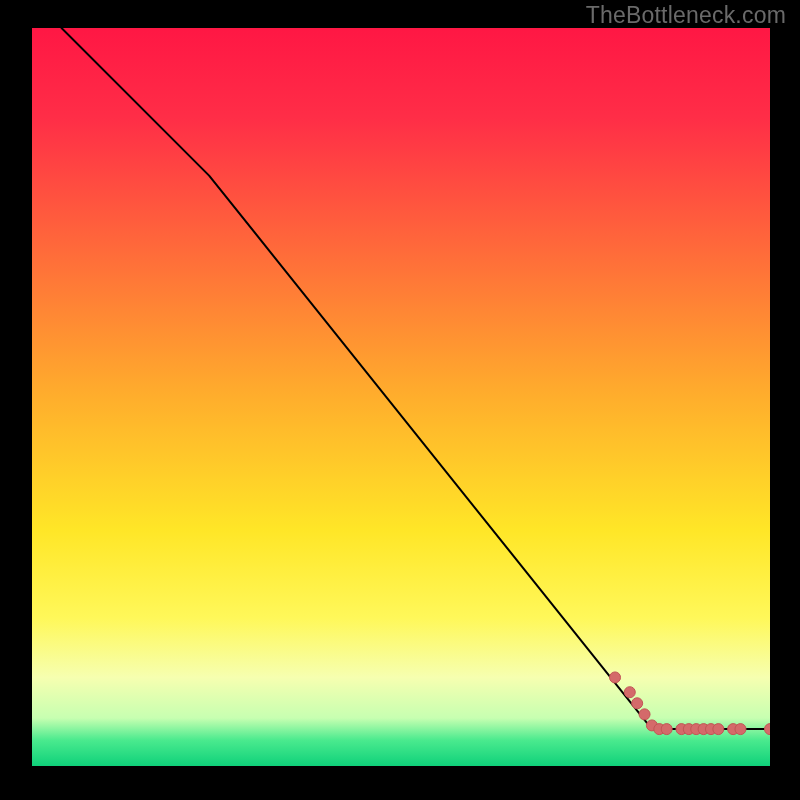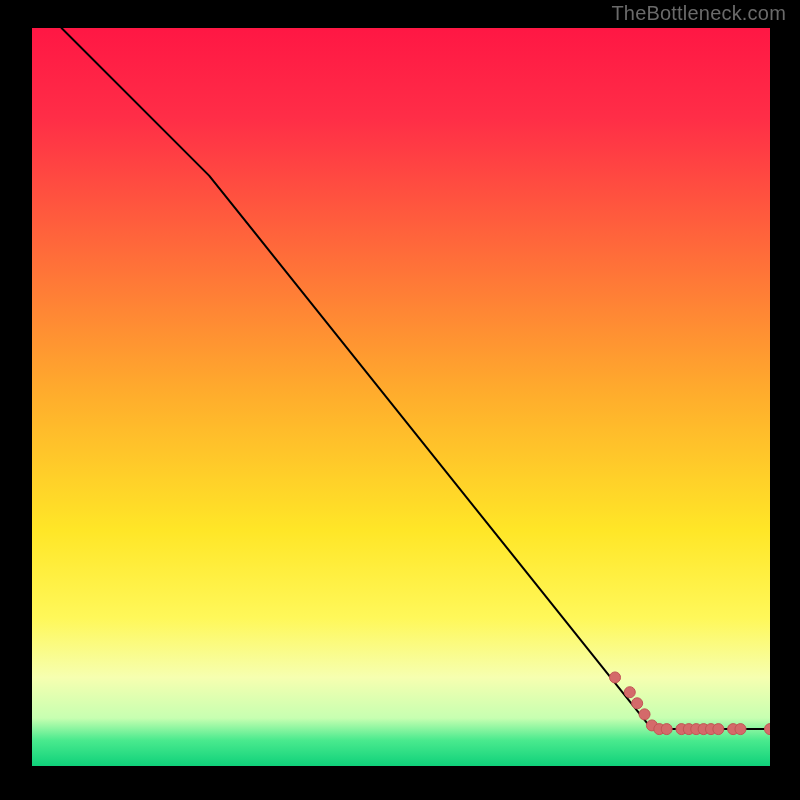--- a/index.html
+++ b/index.html
@@ -15,21 +15,21 @@
     position: relative;
     width: 800px;
     height: 800px;
     background: #000;
   }
   .watermark {
     position: absolute;
     top: 2px;
     right: 14px;
     color: #6a6a6a;
-    font-size: 20px;
+    font-size: 23px;
     font-weight: 400;
     letter-spacing: 0.2px;
     z-index: 10;
   }
   .plot {
     position: absolute;
     left: 32px;
     top: 28px;
     width: 738px;
     height: 738px;

